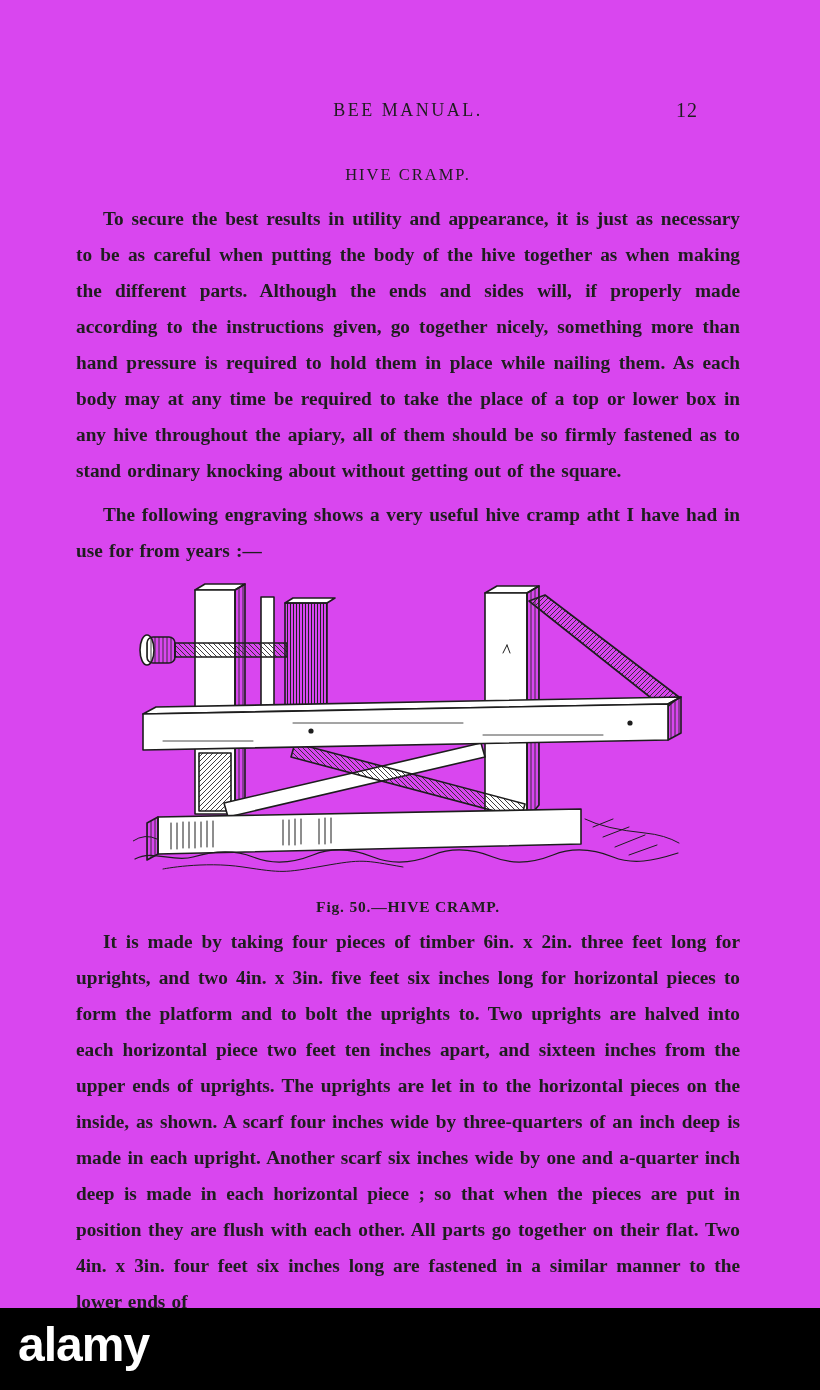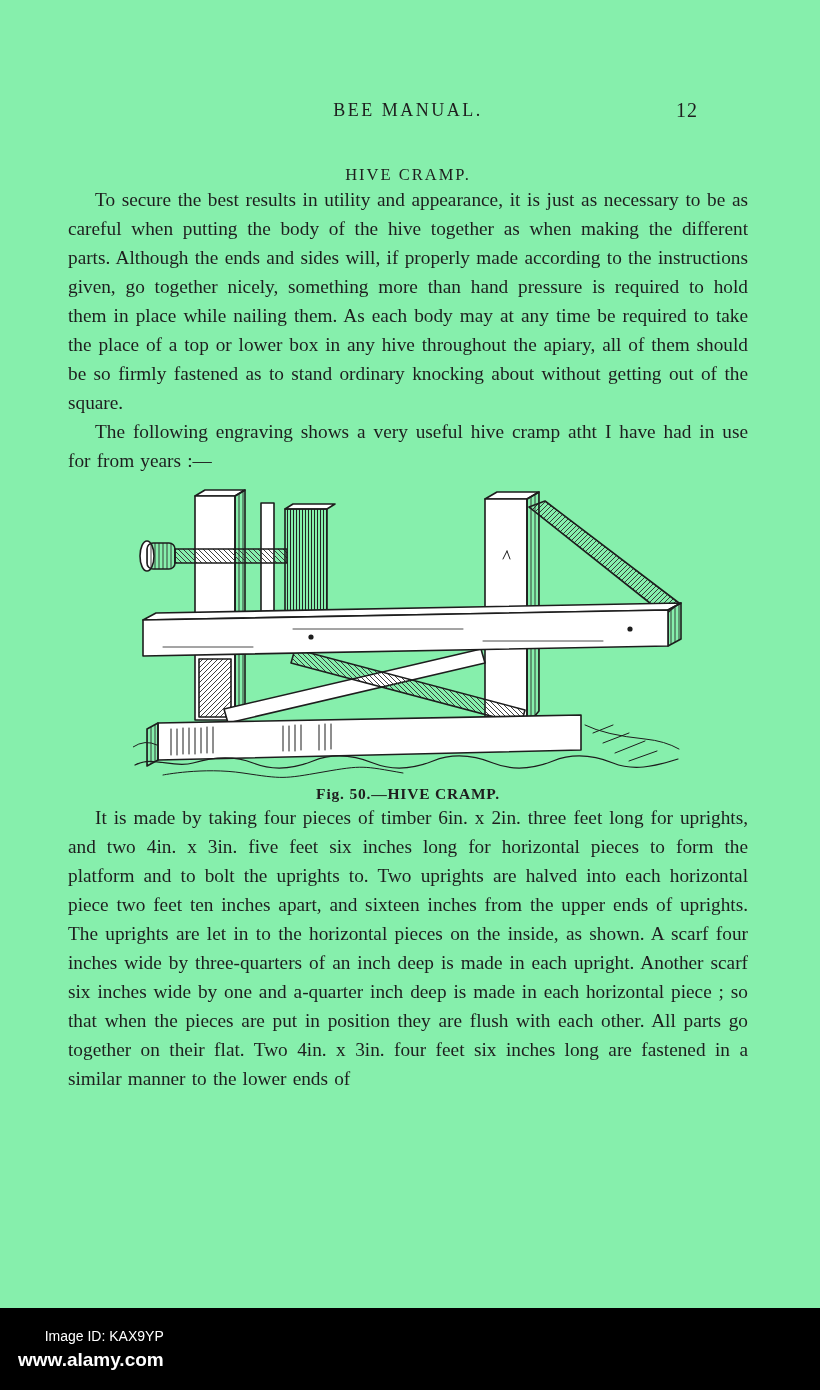--- a/index.html
+++ b/index.html
@@ -1,38 +1,38 @@
 <!DOCTYPE html>
 <html><head>
 <meta charset="utf-8">
 <style>
   html,body { margin:0; padding:0; background:#ffffff; }
   .page {
-    position:relative; width:820px; height:1390px; background:#86efac;
+    position:relative; width:820px; height:1390px; background:#d946ef;
     font-family:"Liberation Serif", serif; color:#1e1e1e; overflow:hidden;
   }
   .content { position:absolute; top:100px; left:68px; width:680px; }
 
   .running-header { position:relative; text-align:center; font-size:18px; letter-spacing:2.5px; }
   .rh-num { position:absolute; right:50px; top:-1px; letter-spacing:1px; font-size:20px; }
 
-  .chapter-heading { margin:44px 0 0 0; text-align:center; font-size:16.5px; font-weight:normal; letter-spacing:2px; }
+  .chapter-heading { margin:44px 0 16px 0; text-align:center; font-size:16.5px; font-weight:normal; letter-spacing:2px; }
 
   p.body-text {
-    margin:0; font-size:19.3px; line-height:29px; text-align:justify;
-    text-indent:27px; word-spacing:0.07em;
+    margin:8px; font-size:19.3px; line-height:36px; text-align:justify;
+    text-indent:27px; word-spacing:0.07em;font-weight:bold;
   }
   .p-first { margin-top:15px; }
   .p-follow { margin-top:0; }
   .p-after-fig { margin-top:17px; }
 
   figure.engraving { margin:14px auto 0 auto; width:560px; text-align:center; }
   figure.engraving svg { display:block; margin:0 auto; }
   figcaption {
-    margin-top:4px; text-align:center; font-weight:bold;
+    margin-top:23px; text-align:center; font-weight:bold;
     font-size:15.5px; letter-spacing:0.8px;
   }
 
   .alamy-bar {
     position:absolute; left:0; right:0; bottom:0; height:82px; background:#000;
     display:flex; align-items:center; justify-content:space-between;
     padding:0 18px; box-sizing:border-box;
     font-family:"Liberation Sans", sans-serif; color:#fff;
   }
   .alamy-logo { font-size:48px; font-weight:bold; letter-spacing:-1px; line-height:1; padding-bottom:8px; }
@@ -124,18 +124,15 @@
           <path d="M452 236 q20 10 60 14 q20 2 34 10" stroke-width="1"></path>
         </g>
       </svg>
       <figcaption>Fig. 50.—HIVE CRAMP.</figcaption>
     </figure>
 
     <p class="body-text p-after-fig">It is made by taking four pieces of timber 6in. x 2in. three feet long for uprights, and two 4in. x 3in. five feet six inches long for horizontal pieces to form the platform and to bolt the uprights to. Two uprights are halved into each horizontal piece two feet ten inches apart, and sixteen inches from the upper ends of uprights. The uprights are let in to the horizontal pieces on the inside, as shown. A scarf four inches wide by three-quarters of an inch deep is made in each upright. Another scarf six inches wide by one and a-quarter inch deep is made in each horizontal piece ; so that when the pieces are put in position they are flush with each other. All parts go together on their flat. Two 4in. x 3in. four feet six inches long are fastened in a similar manner to the lower ends of</p>
   </div>
 
   <div class="alamy-bar">
-    <div class="alamy-meta">
-      <div class="id">Image ID: KAX9YP</div>
-      <div class="url">www.alamy.com</div>
-    </div>
+    <div class="alamy-logo">alamy</div>
   </div>
 </div>
 
 </body></html>

